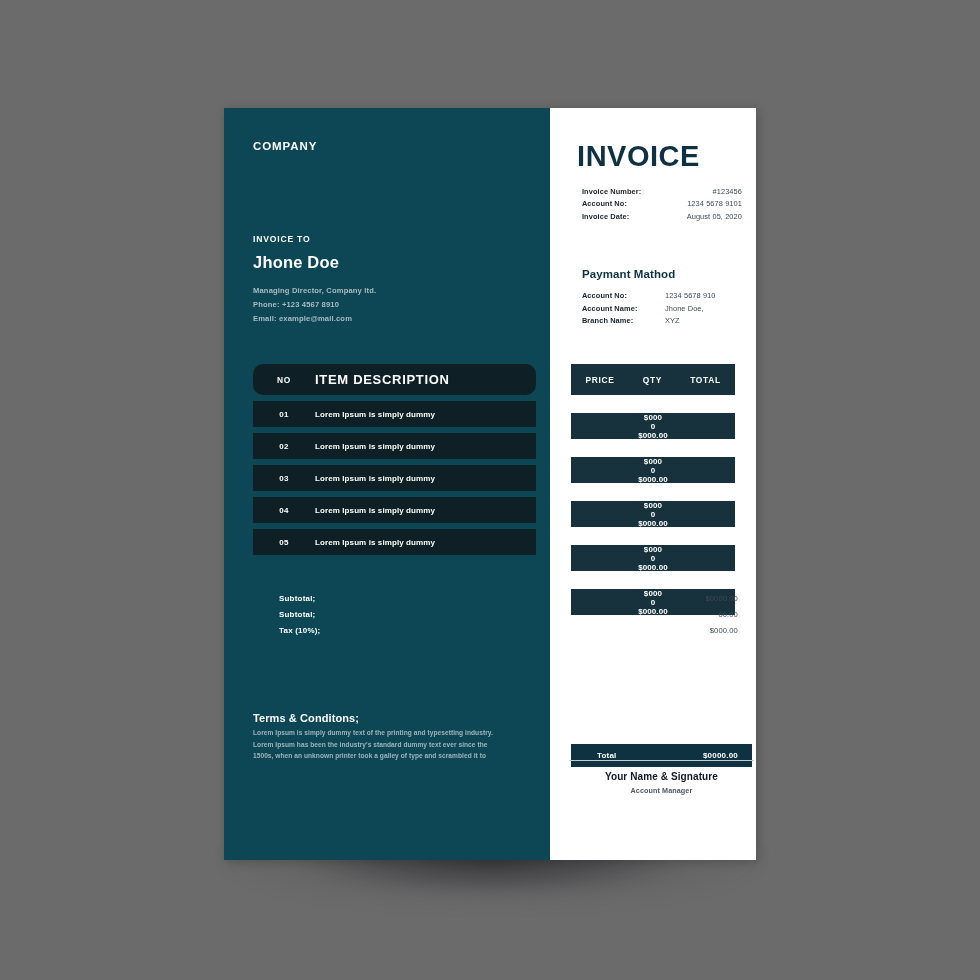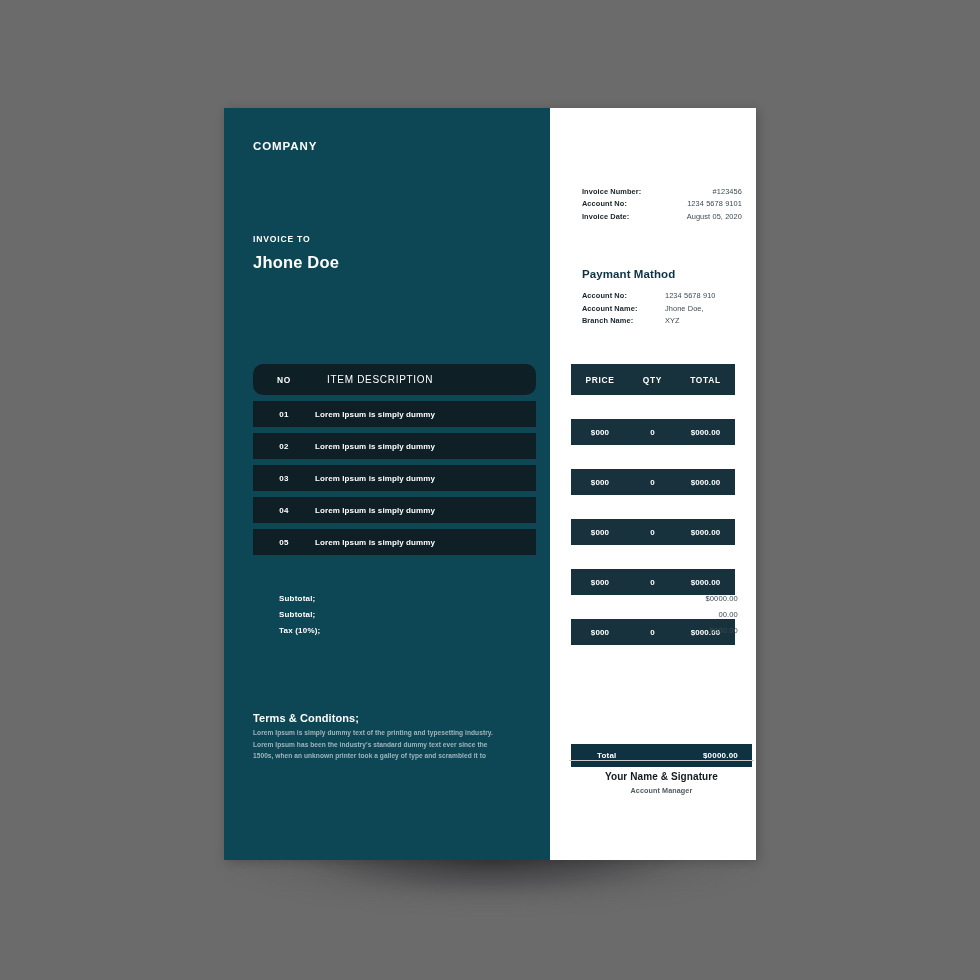--- a/index.html
+++ b/index.html
@@ -67,21 +67,21 @@
   #items-table { position:absolute; left:29px; top:256px; width:283px; }
   .items-head {
     background:#0e1f26; height:31px;
     display:flex; align-items:center;border-radius:10px;
   }
   .items-head .col-no {
     width:62px; text-align:center;
     color:#ffffff; font-size:8.4px; font-weight:bold; letter-spacing:0.7px;
   }
   .items-head .col-desc {
-    color:#ffffff; font-size:10px; font-weight:normal; letter-spacing:0.7px;margin-left:12px;
+    color:#ffffff; font-size:13px; font-weight:bold; letter-spacing:0.7px;
   }
   .item-row {
     background:#0e1f26; height:26px;
     display:flex; align-items:center; margin-top:6px;
   }
   .item-row .col-no {
     width:62px; text-align:center;
     color:#ffffff; font-size:8px; font-weight:bold; letter-spacing:0.3px;
   }
   .item-row .col-desc {
@@ -153,21 +153,21 @@
   .price-head {
     background:#17323d; height:31px;
     display:flex; align-items:center;
   }
   .price-head span {
     color:#ffffff; font-size:8.4px; font-weight:bold; letter-spacing:0.7px;
     text-align:center;
   }
   .price-row {
     background:#17323d; height:26px;
-    display:flex; align-items:center; margin-top:24px;
+    display:flex; align-items:center; margin-top:18px;flex-direction:column;
   }
   .price-row span {
     color:#ffffff; font-size:8px; font-weight:bold; letter-spacing:0.1px;
     text-align:center;
   }
   .c-price { width:64px; }
   .c-qty   { width:52px; }
   .c-total { width:65px; }
 
   
@@ -212,20 +212,25 @@
 
   <div id="invoice-sheet">
 
     <div id="left-panel">
 
       <div class="company-logo">COMPANY</div>
 
       <div class="invoice-to-block">
         <div class="invoice-to-label">INVOICE TO</div>
         <div class="client-name">Jhone Doe</div>
+        <div class="client-meta">
+          <div>Managing Director, Company ltd.</div>
+          <div>Phone: +123 4567 8910</div>
+          <div>Email: example@mail.com</div>
+        </div>
       </div>
 
       <div id="items-table">
         <div class="items-head">
           <div class="col-no">NO</div>
           <div class="col-desc">ITEM DESCRIPTION</div>
         </div>
 
         <div class="item-row">
           <div class="col-no">01</div>
@@ -260,20 +265,21 @@
         <div class="terms-body">
           <div>Lorem Ipsum is simply dummy text of the printing and typesetting industry.</div>
           <div>Lorem Ipsum has been the industry's standard dummy text ever since the</div>
           <div>1500s, when an unknown printer took a galley of type and scrambled it to</div>
         </div>
       </div>
     </div>
 
     <div id="right-panel">
 
+      <div class="invoice-title">INVOICE</div>
 
       <div id="invoice-meta">
         <div class="meta-row">
           <span class="meta-label">Invoice Number:</span>
           <span class="meta-value">#123456</span>
         </div>
         <div class="meta-row">
           <span class="meta-label">Account No:</span>
           <span class="meta-value">1234 5678 9101</span>
         </div>

